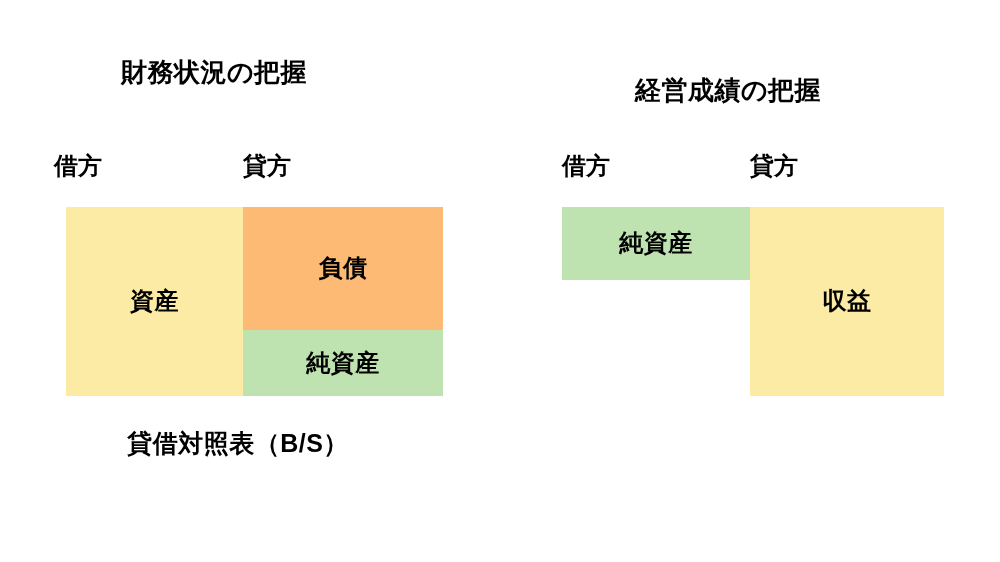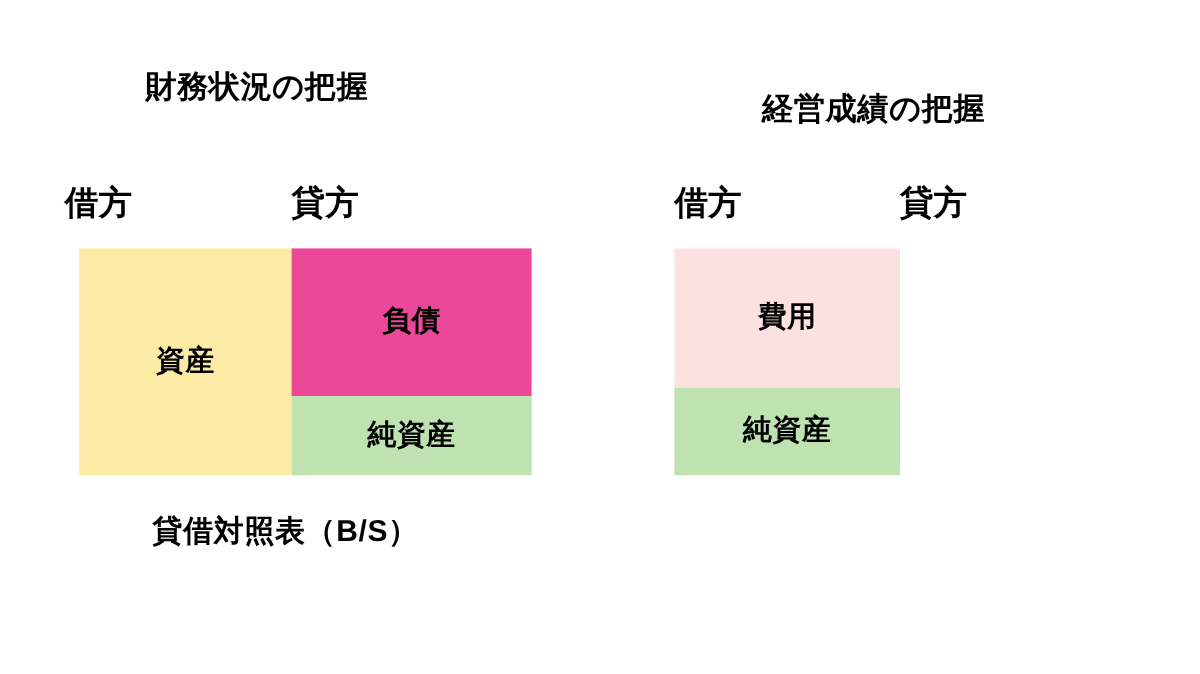--- a/index.html
+++ b/index.html
@@ -46,21 +46,21 @@
     line-height: 1.25;
     white-space: nowrap;
   }
   .panel-left  .panel-title { left: -36px; }
   .panel-right .panel-title { left: -22px; margin-top: 18px; }
 
   
   .side-label {
     position: absolute;
     top: 152px;
-    font-size: 28px;
+    font-size: 24px;
     font-weight: 700;
     line-height: 1.2;
     white-space: nowrap;
   }
   .panel-left  .side-label.debit  { left: 54px;  }
   .panel-left  .side-label.credit { left: 243px; }
   .panel-right .side-label.debit  { left: 62px;  }
   .panel-right .side-label.credit { left: 250px; }
 
   
@@ -138,21 +138,21 @@
 
     <div class="diagram">
 
       <div class="col bs-col-debit">
         <div class="cell bs-assets" style="background:#fceba4;margin-left:11px;">
           <span class="cell-label">資産</span>
         </div>
       </div>
 
       <div class="col bs-col-credit">
-        <div class="cell bs-liab" style="background:#ec4899;">
+        <div class="cell bs-liab" style="background:#fdba74;">
           <span class="cell-label">負債</span>
         </div>
         <div class="cell bs-equity" style="background:#bee2b0;">
           <span class="cell-label">純資産</span>
         </div>
       </div>
 
     </div>
 
     <div class="caption">貸借対照表（B/S）</div>
@@ -162,26 +162,28 @@
 
     <div class="panel-title">経営成績の把握</div>
 
     <div class="side-label debit">借方</div>
 
     <div class="side-label credit">貸方</div>
 
     <div class="diagram">
 
       <div class="col pl-col-debit">
-        <div class="cell pl-expense" style="background:#fce1e1;">
-          <span class="cell-label">費用</span>
-        </div>
         <div class="cell pl-equity" style="background:#bee2b0;">
           <span class="cell-label">純資産</span>
         </div>
       </div>
 
+      <div class="col pl-col-credit">
+        <div class="cell pl-revenue" style="background:#fceba4;">
+          <span class="cell-label">収益</span>
+        </div>
+      </div>
 
     </div>
 
   </div>
 
 </div>
 
 </body></html>

